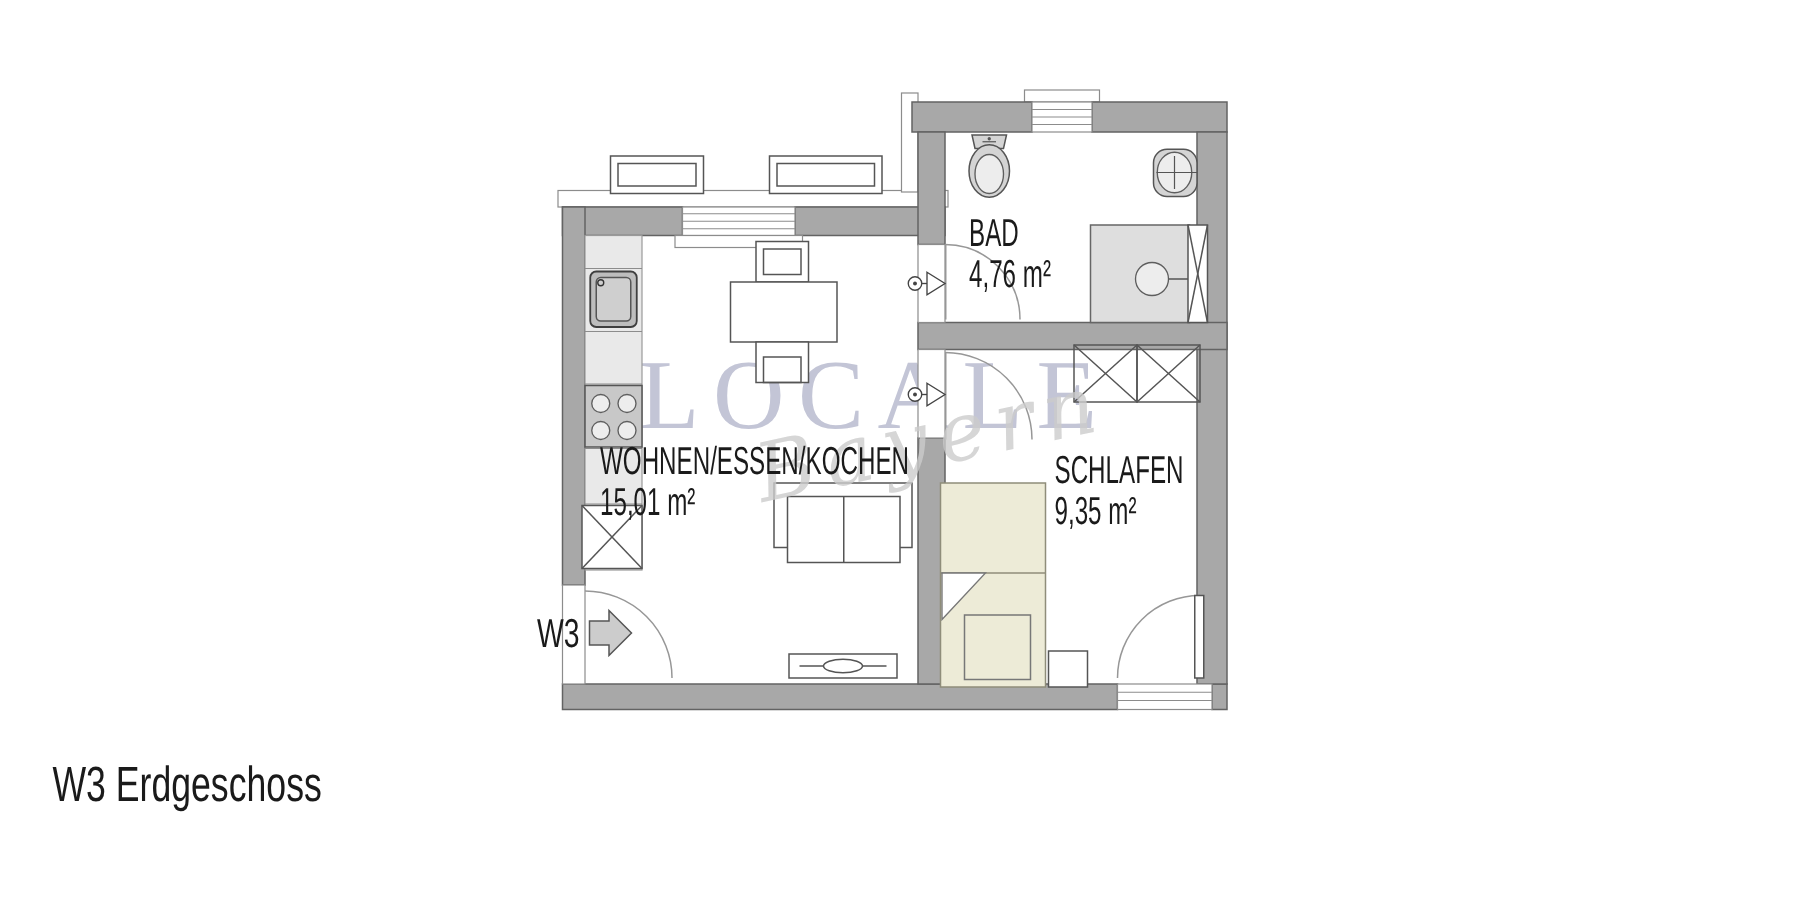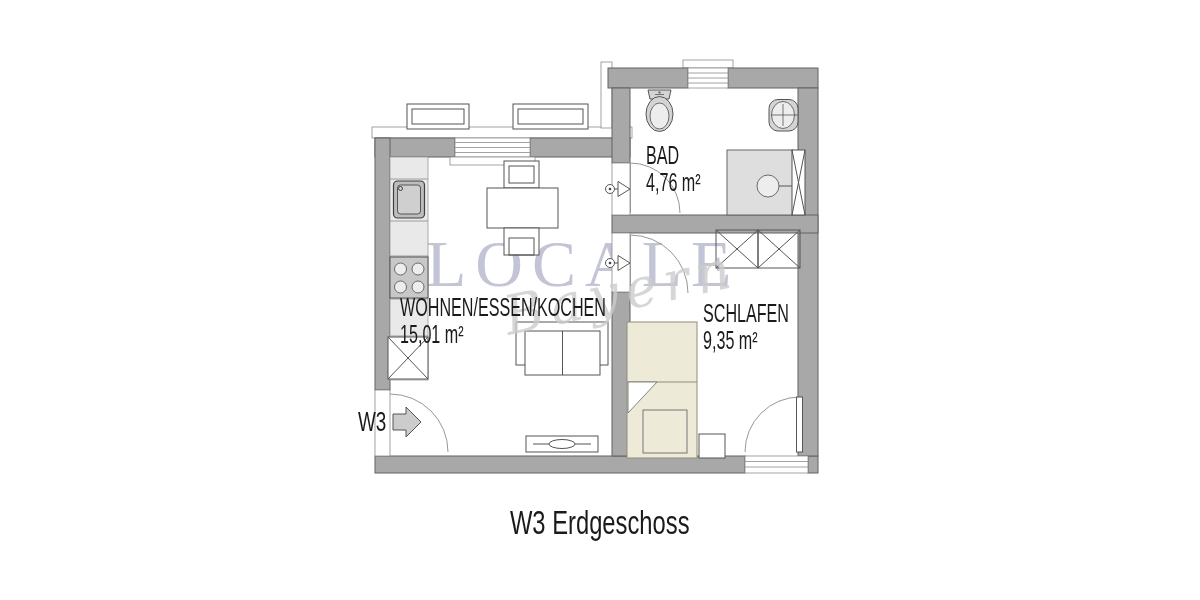--- a/index.html
+++ b/index.html
@@ -13,21 +13,21 @@
   
   .wm-script{position:absolute;left:498px;top:286px;z-index:2;
              font-family:"DejaVu Serif",serif;font-style:italic;font-size:54px;
              letter-spacing:7px;color:var(--script,#cccccc);opacity:.8;
              transform:rotate(-12deg);transform-origin:left top;white-space:nowrap;}
   .lbl{position:absolute;z-index:3;white-space:nowrap;line-height:27px;
        font-size:26px;transform:scaleX(.62);transform-origin:left top;}
   .lbl .nm,.lbl .ar{display:block;}
   .w3lbl{position:absolute;z-index:3;font-size:27px;transform:scaleX(.7);
          transform-origin:left top;}
-  .plan-title{position:absolute;z-index:3;left:0;right:0;top:504px;text-align:center;}
+  .plan-title{position:absolute;z-index:3;left:0;right:0;top:504px;}
   .plan-title span{display:inline-block;font-size:33px;transform:scaleX(.72);}
   
   .w{fill:var(--wall,#a8a8a8);stroke:var(--wallline,#636363);stroke-width:1;}
   .op{fill:#ffffff;stroke:#8c8c8c;stroke-width:.8;}
   .gl{stroke:#8c8c8c;stroke-width:.8;fill:none;}
   .furn{fill:#ffffff;stroke:#555555;stroke-width:1;}
   .furno{fill:none;stroke:#555555;stroke-width:1;}
   .arc{fill:none;stroke:#979797;stroke-width:1;}
   .cnt{fill:var(--counter,#e9e9e9);stroke:#999999;stroke-width:.8;}
   .fx{fill:var(--fixture,#d4d4d4);stroke:#555555;stroke-width:1;}

